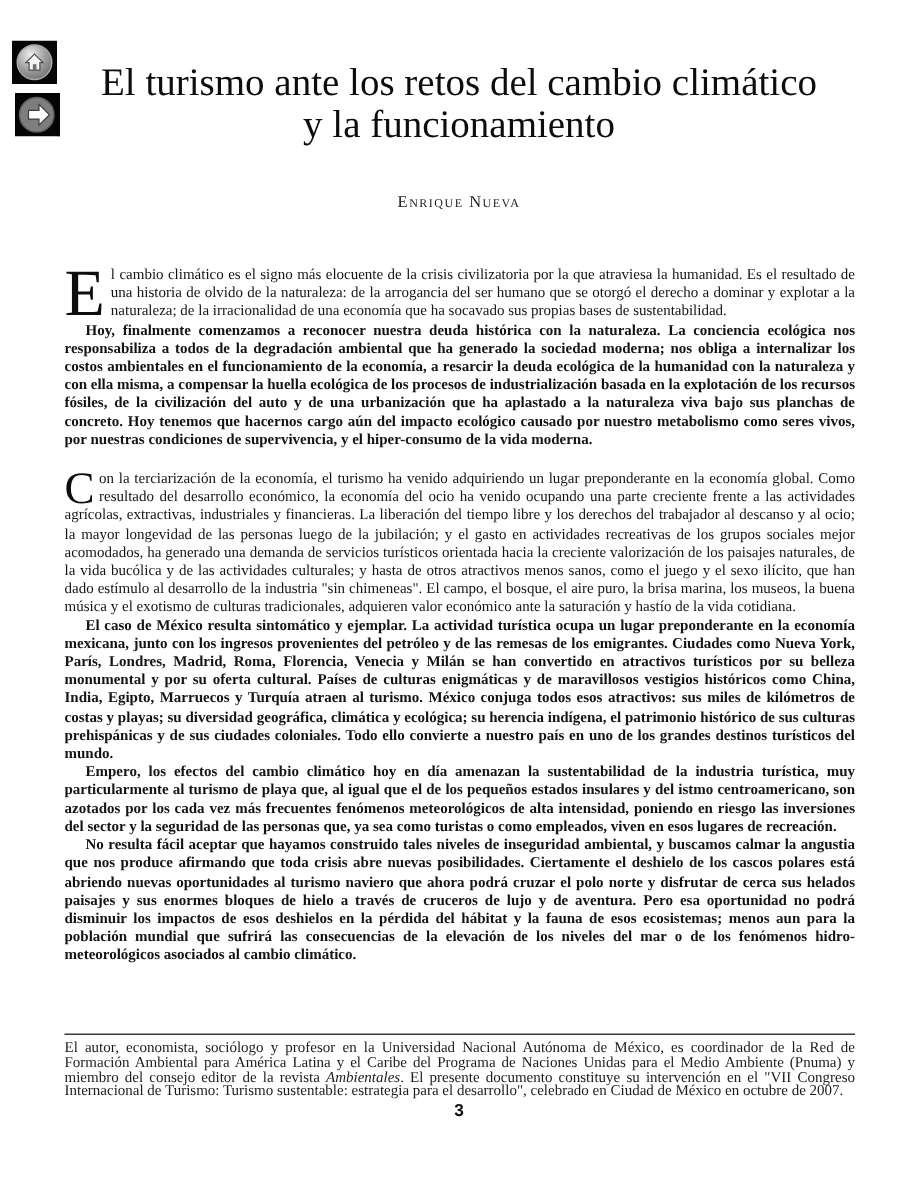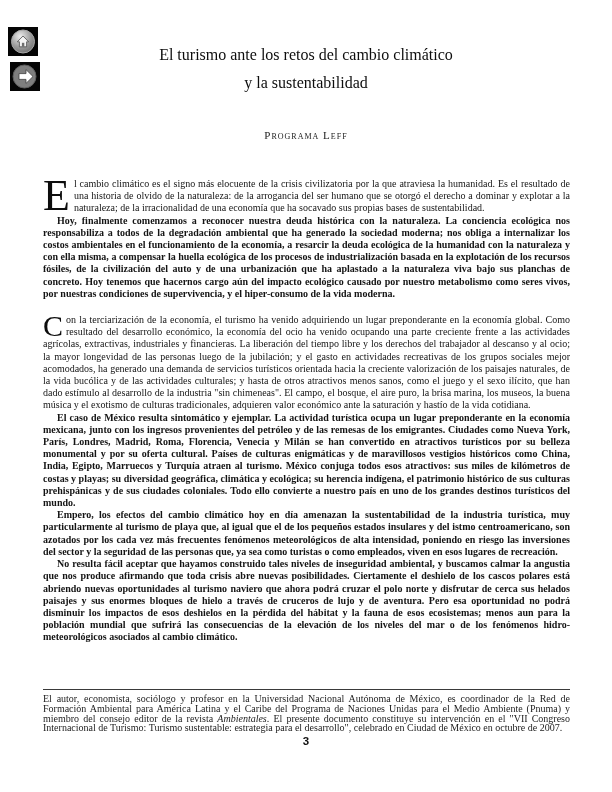--- a/index.html
+++ b/index.html
@@ -27,21 +27,21 @@
   .nav-home { left: 8px;  top: 27px; }
   .nav-next { left: 10px; top: 62px; border-right: 2px solid #b9b9b9; }
   .nav-btn svg { display: block; }
 
   
   .title {
     position: absolute;
     left: 0; right: 0;
     top: 41px;
     text-align: center;
-    font-size: 16px;
+    font-size: 26px;
     line-height: 27.5px;
     font-weight: 400;
     color: #0d0d0d;
     margin: 0;
   }
 
   
   .author {
     position: absolute;
     left: 0; right: 0;
@@ -133,24 +133,24 @@
       <svg viewBox="0 0 30 29" width="30" height="29" aria-hidden="true">
         <rect x="0" y="0" width="30" height="29" fill="#050505"></rect>
         <circle cx="14.5" cy="14.5" r="11.5" fill="#7e7e7e" stroke="#5c5c5c" stroke-width="1"></circle>
         <path d="M9 11.6 L16 11.6 L16 7.6 L23 14.5 L16 21.4 L16 17.4 L9 17.4 Z" fill="#ffffff" stroke="#3d3d3d" stroke-width="0.8"></path>
       </svg>
     </span>
   </button>
 
   <h1 class="title">
     <span>El turismo ante los retos del cambio climático</span><br>
-    <span>y la sustentabilidad</span>
+    <span>y la funcionamiento</span>
   </h1>
 
-  <div class="author">Programa Leff</div>
+  <div class="author">Enrique Nueva</div>
 
   <div class="body-col">
 
     <div class="section">
       <p class="body-p">
         <span class="dropcap dc3">E</span>
         <span>l cambio climático es el signo más elocuente de la crisis civilizatoria por la que atraviesa la humanidad. Es el resultado de una historia de olvido de la naturaleza: de la arrogancia del ser humano que se otorgó el derecho a dominar y explotar a la naturaleza; de la irracionalidad de una economía que ha socavado sus propias bases de sustentabilidad.</span>
       </p>
       <p class="body-p indent">Hoy, finalmente comenzamos a reconocer nuestra deuda histórica con la naturaleza. La conciencia ecológica nos responsabiliza a todos de la degradación ambiental que ha generado la sociedad moderna; nos obliga a internalizar los costos ambientales en el funcionamiento de la economía, a resarcir la deuda ecológica de la humanidad con la naturaleza y con ella misma, a compensar la huella ecológica de los procesos de industrialización basada en la explotación de los recursos fósiles, de la civilización del auto y de una urbanización que ha aplastado a la naturaleza viva bajo sus planchas de concreto. Hoy tenemos que hacernos cargo aún del impacto ecológico causado por nuestro metabolismo como seres vivos, por nuestras condiciones de supervivencia, y el hiper-consumo de la vida moderna.</p>
     </div>

